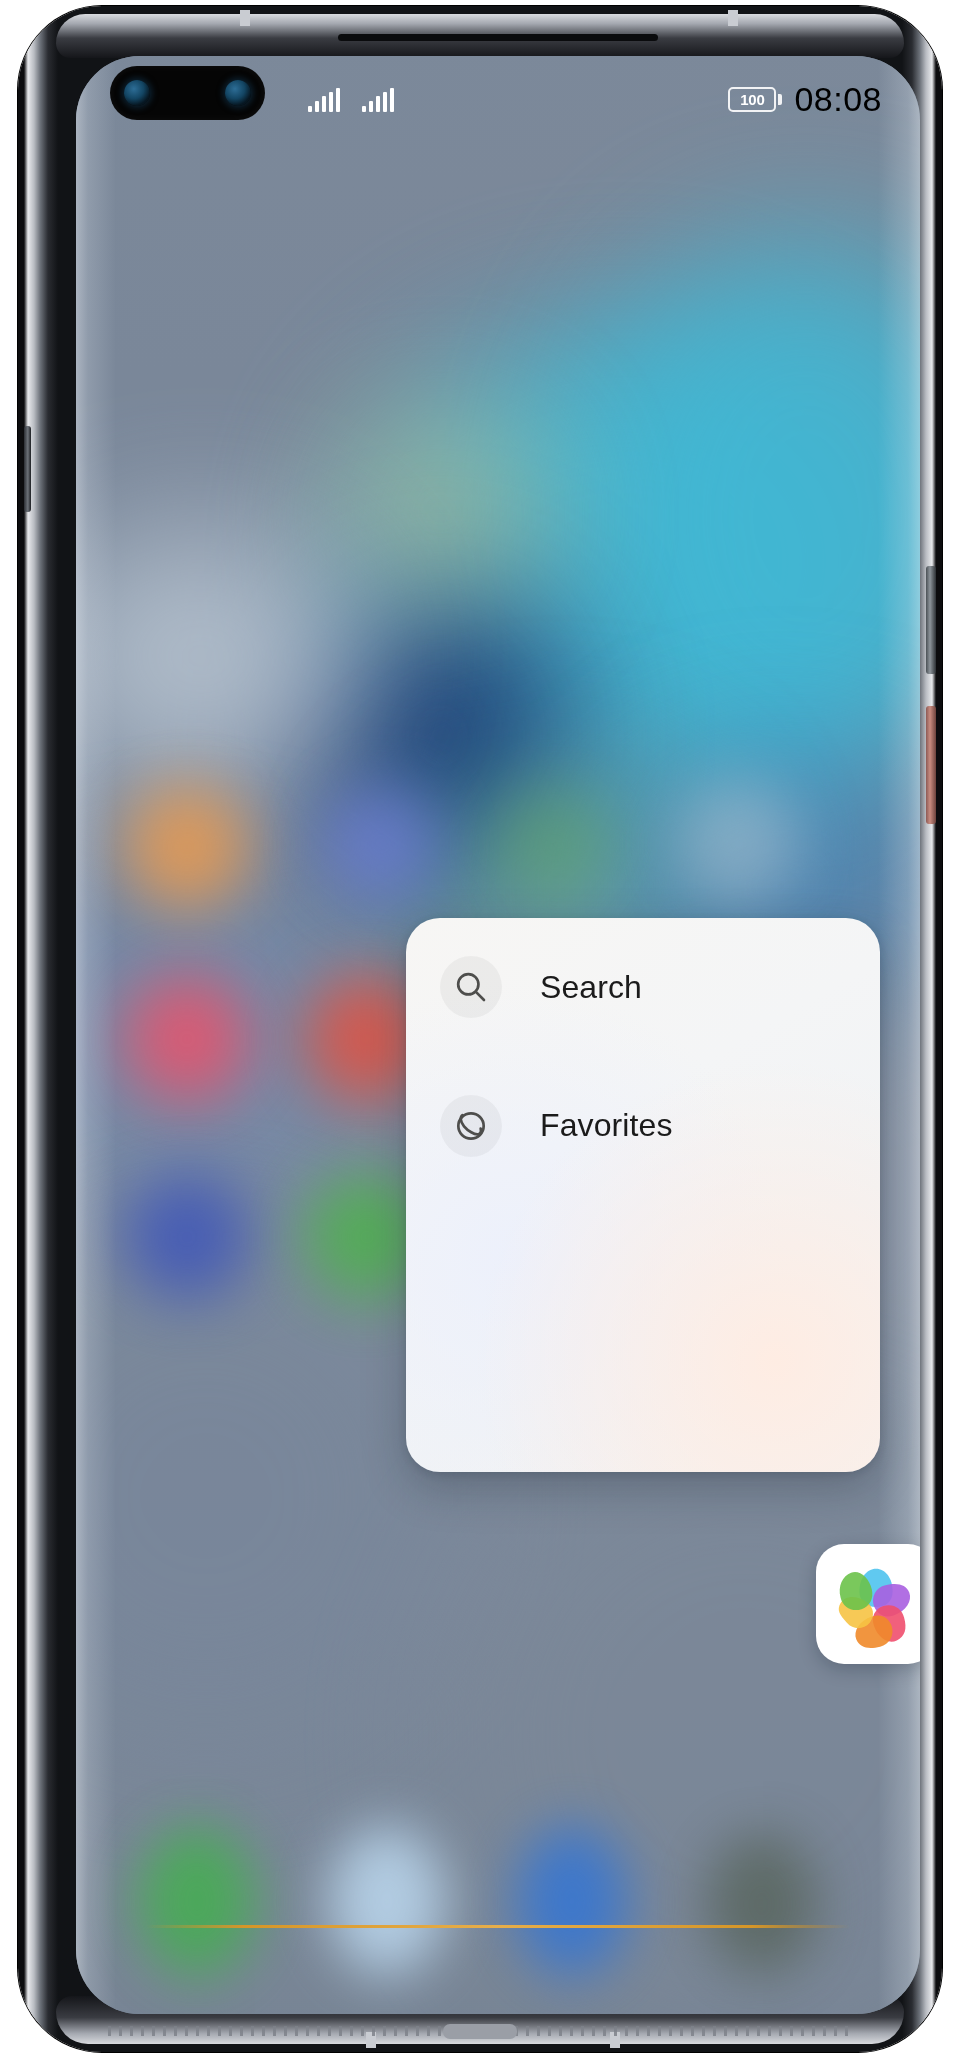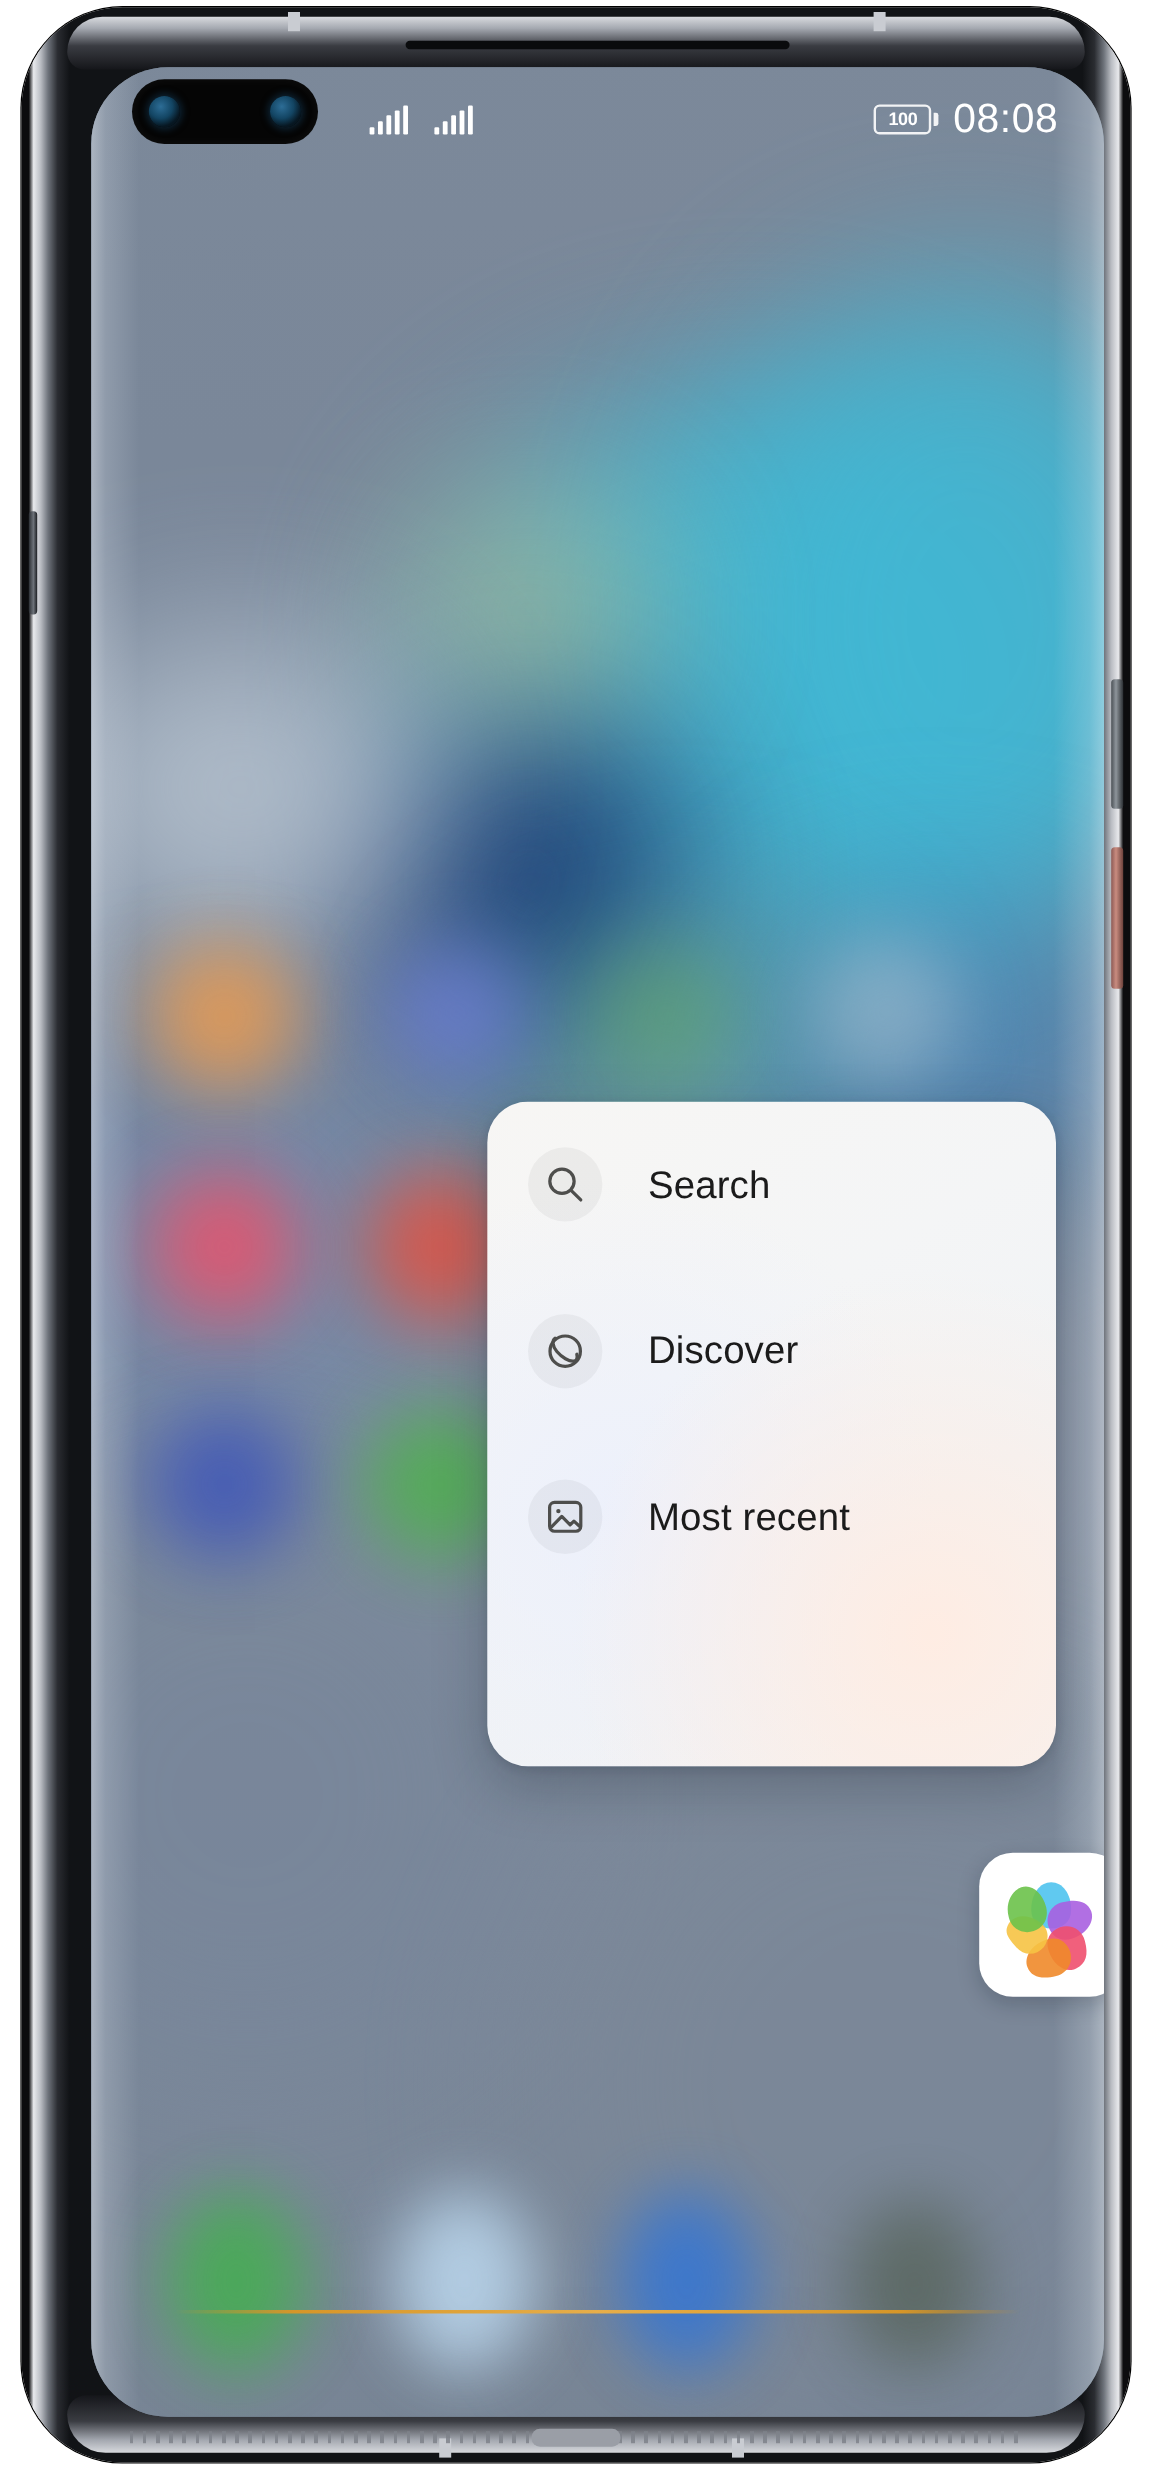--- a/index.html
+++ b/index.html
@@ -133,21 +133,21 @@
   .battery{ position:relative; display:flex; align-items:center; }
   .bat-body{
     width:48px; height:25px; border:2px solid rgba(255,255,255,.9);
     border-radius:5px; display:flex; align-items:center; justify-content:center;
   }
   .bat-txt{ font-size:15px; color:#fff; letter-spacing:-.3px; font-weight:600; }
   .bat-cap{
     width:4px; height:11px; background:rgba(255,255,255,.9);
     border-radius:0 2px 2px 0; margin-left:2px;
   }
-  .clock{ font-size:34px; color:#ffffff; letter-spacing:.5px; }
+  .clock{ font-size:34px; color:#000000; letter-spacing:.5px; }
 
   
   .popup{
     position:absolute; left:330px; top:862px; width:474px; height:554px;
     border-radius:34px;
     background:
       radial-gradient(circle at 78% 80%, rgba(255,236,226,.95) 0%, rgba(255,255,255,0) 52%),
       radial-gradient(circle at 22% 62%, rgba(236,240,252,.9) 0%, rgba(255,255,255,0) 55%),
       linear-gradient(150deg,#f7f6f4 0%,#f4f5f6 38%,#f1f3f5 66%,#f4f2f1 100%);
     box-shadow:0 16px 44px rgba(20,28,40,.26), 0 2px 8px rgba(20,28,40,.14);
@@ -281,34 +281,24 @@
         </div>
 
         <div class="menu-item">
           <span class="mi-icon">
             <svg width="38" height="38" viewBox="0 0 24 24" fill="none" stroke="#4e4e4c" stroke-width="1.7" stroke-linecap="round">
               <circle cx="12" cy="12" r="8"></circle>
               <path d="M6.6 5.2 C5.1 6.2 5.1 9.2 7.6 12.2 C10.1 15.2 14.2 17.6 16.6 17.2
                        C18.1 16.9 18.6 15.4 18.1 13.6"></path>
             </svg>
           </span>
-          <span class="mi-label">Discover</span>
-        </div>
-
-
-        <div class="menu-item">
-          <span class="mi-icon">
-            <svg width="38" height="38" viewBox="0 0 24 24" fill="none" stroke="#4e4e4c" stroke-width="1.7" stroke-linejoin="round">
-              <rect x="3.8" y="4.4" width="16.4" height="15.2" rx="2.6"></rect>
-              <circle cx="8.4" cy="9" r="1.15" fill="#4e4e4c" stroke="none"></circle>
-              <path d="M4.3 17.8 L10.2 11.8 L14.6 16.2 L16.6 14.3 L20 17.4"></path>
-            </svg>
-          </span>
-          <span class="mi-label">Most recent</span>
-        </div>
+          <span class="mi-label">Favorites</span>
+        </div>
+
+
 
       </div>
 
       <div class="app-icon">
         <svg width="104" height="104" viewBox="0 0 100 100">
           <g>
 
             <path d="M50 16 C59 16 66 25 66 38 C66 48 59 53 50 53 C41 53 34 48 34 38 C34 25 41 16 50 16 Z" fill="#4fc3ee" opacity="0.9"></path>
 
             <path d="M82 39 C85 47 79 57 67 61 C58 64 51 60 48 52 C45 43 50 34 59 32 C70 29 79 31 82 39 Z" fill="#a95fe0" opacity="0.9"></path>

